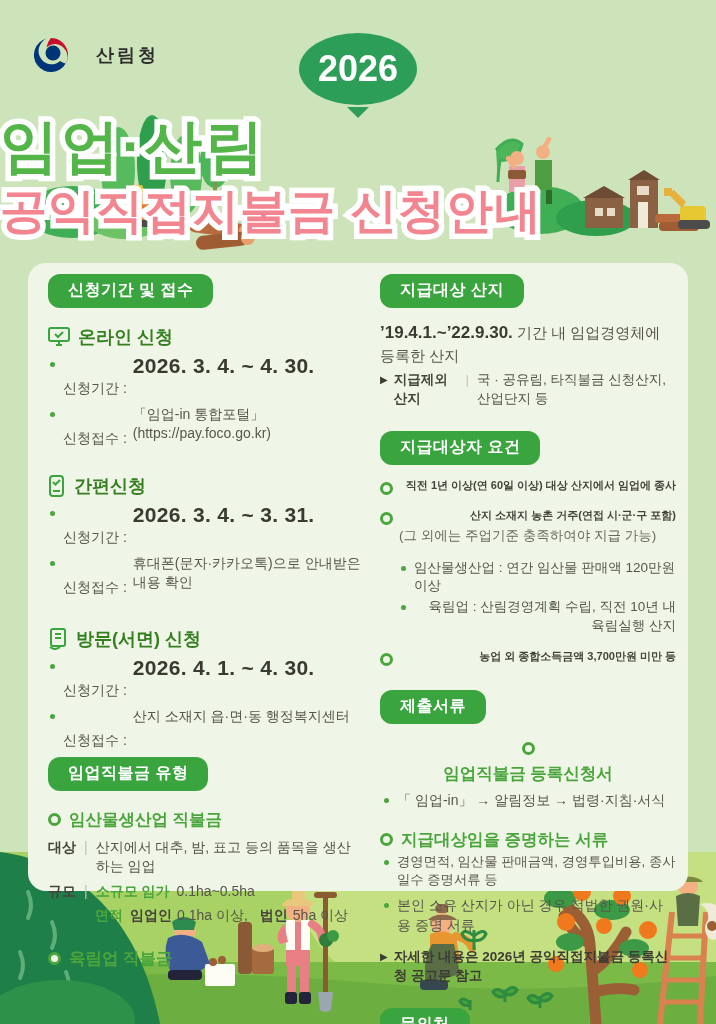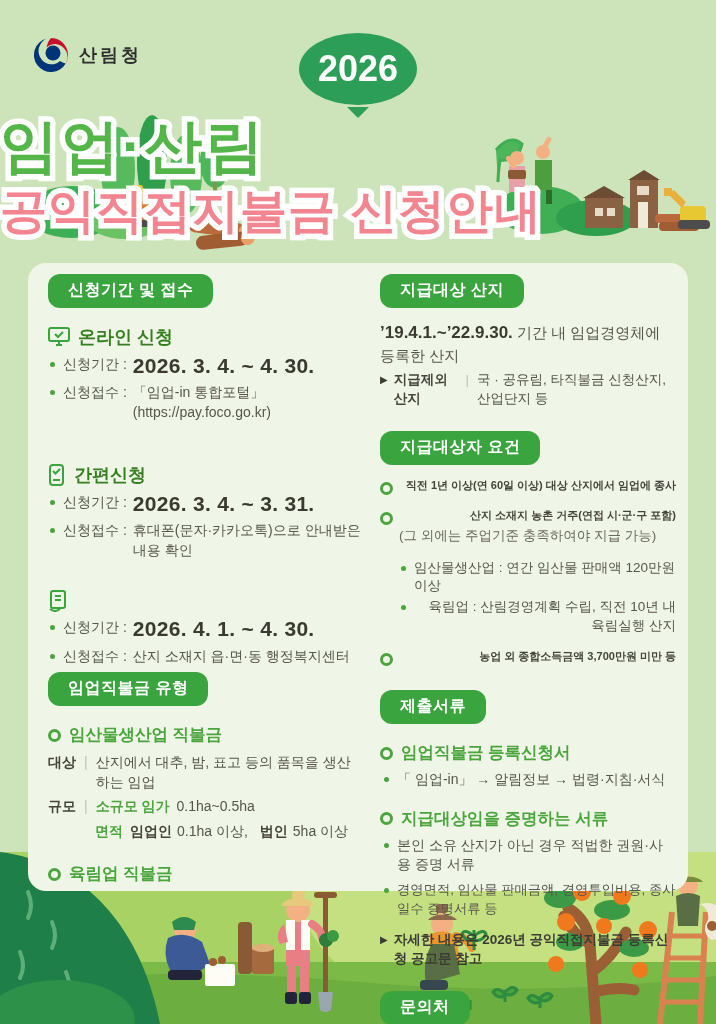--- a/index.html
+++ b/index.html
@@ -1,20 +1,20 @@
 <!DOCTYPE html>
 <html><head>
 <meta charset="utf-8">
 <style>
   html,body{margin:0;padding:0;}
   body{width:716px;height:1024px;overflow:hidden;font-family:"Liberation Sans","DejaVu Sans",sans-serif;}
   .poster{position:relative;width:716px;height:1024px;background:#cde4ba;overflow:hidden;}
 
   
-  .logo-wrap{position:absolute;left:32px;top:36px;display:flex;align-items:center;gap:9px;z-index:5;}
+  .logo-wrap{position:absolute;left:32px;top:36px;display:flex;align-items:center;gap:26px;z-index:5;}
   .logo-text{font-size:18px;font-weight:bold;color:#2e2e2e;letter-spacing:3px;}
   .year-bubble{position:absolute;left:299px;top:33px;width:118px;height:72px;background:#2d9e57;border-radius:50%;
     display:flex;align-items:center;justify-content:center;color:#fff;font-size:36px;font-weight:bold;z-index:6;}
   .year-bubble::after{content:"";position:absolute;left:50%;bottom:-13px;transform:translateX(-50%);
     border:11px solid transparent;border-top-color:#2d9e57;border-bottom:none;}
   .deco-top{position:absolute;left:0;top:110px;z-index:1;}
 
   .outline-title{position:absolute;left:0;width:716px;text-align:left;font-weight:bold;z-index:4;white-space:nowrap;}
   .outline-title .stroke{position:absolute;left:0;top:0;width:100%;-webkit-text-stroke:11px #ffffff;color:transparent;}
   .outline-title .fill{position:relative;}
@@ -28,21 +28,21 @@
   .col-right{left:352px;width:296px;}
 
   .pill{display:inline-block;background:#3aa43e;color:#fff;font-weight:bold;font-size:16px;
     padding:6px 20px 7px;border-radius:12px;letter-spacing:.5px;}
 
   .sec-head{display:flex;align-items:center;gap:8px;color:#367f20;font-weight:bold;font-size:18px;margin:17px 0 3px;}
   .sec-head svg{flex:none;}
 
   .b-row{display:flex;align-items:flex-start;margin:6px 0;font-size:14px;color:#57564c;line-height:1.4;}
   .b-dot{width:5px;height:5px;border-radius:50%;background:#4aa53c;margin:7px 8px 0 2px;flex:none;}
-  .b-label{white-space:nowrap;margin-right:6px;flex:none;}
+  .b-label{white-space:nowrap;margin-right:6px;flex:none;margin-top:24px;}
   .date{font-size:21px;font-weight:bold;color:#3a3a31;line-height:1.05;letter-spacing:.3px;}
   .mlines div{margin-bottom:4px;}
 
   .g-item-head{display:flex;align-items:center;gap:8px;color:#4aa53c;font-weight:bold;font-size:16.5px;margin:18px 0 7px;}
   .donut{width:7px;height:7px;border:3px solid #4aa53c;border-radius:50%;flex:none;background:#f0f6e7;}
   .spec-row{display:flex;font-size:14px;color:#55544a;margin:5px 0;line-height:1.4;}
   .spec-label{font-weight:bold;color:#45443b;flex:none;}
   .spec-div{color:#c2c2b4;margin:0 8px;flex:none;}
   .green-txt{color:#4aa53c;font-weight:bold;}
   .bold-txt{font-weight:bold;color:#45443b;}
@@ -246,21 +246,21 @@
         <span class="b-dot"></span>
         <span class="b-label">신청기간 :</span>
         <span class="date">2026. 3. 4. ~ 4. 30.</span>
       </div>
       <div class="b-row">
         <span class="b-dot"></span>
         <span class="b-label">신청접수 :</span>
         <span>「임업-in 통합포털」 (https://pay.foco.go.kr)</span>
       </div>
 
-      <div class="sec-head" style="margin-top:41px;">
+      <div class="sec-head" style="margin-top:26px;">
         <svg width="18" height="22" viewBox="0 0 18 22">
           <rect x="2" y="1" width="13" height="20" rx="3" fill="none" stroke="#3aa43e" stroke-width="2"></rect>
           <path d="M5 16 h7" stroke="#3aa43e" stroke-width="2"></path>
           <path d="M5 7 l2.5 2.5 L12 5" stroke="#3aa43e" stroke-width="2" fill="none"></path>
         </svg>
         <span>간편신청</span>
       </div>
       <div class="b-row">
         <span class="b-dot"></span>
         <span class="b-label">신청기간 :</span>
@@ -271,20 +271,21 @@
         <span class="b-label">신청접수 :</span>
         <span>휴대폰(문자·카카오톡)으로 안내받은 내용 확인</span>
       </div>
 
       <div class="sec-head" style="margin-top:30px;">
         <svg width="20" height="22" viewBox="0 0 20 22">
           <rect x="3" y="1" width="14" height="17" rx="2" fill="none" stroke="#3aa43e" stroke-width="2"></rect>
           <path d="M7 6 h6 M7 10 h6" stroke="#3aa43e" stroke-width="2"></path>
           <path d="M2 19 q5 4 10 0" stroke="#3aa43e" stroke-width="2" fill="none"></path>
         </svg>
+        <span>방문(서면) 신청</span>
       </div>
       <div class="b-row">
         <span class="b-dot"></span>
         <span class="b-label">신청기간 :</span>
         <span class="date">2026. 4. 1. ~ 4. 30.</span>
       </div>
       <div class="b-row">
         <span class="b-dot"></span>
         <span class="b-label">신청접수 :</span>
         <span>산지 소재지 읍·면·동 행정복지센터</span>
@@ -362,39 +363,39 @@
         <span>육림업 : 산림경영계획 수립, 직전 10년 내 육림실행 산지</span>
       </div>
       <div class="item-row">
         <span class="donut"></span>
         <span>농업 외 종합소득금액 3,700만원 미만 등</span>
       </div>
 
       <div style="margin-top:24px;">
         <span class="pill">제출서류</span>
       </div>
-      <div class="g-item-head" style="margin-bottom:2px;">
+      <div class="g-item-head" style="margin-bottom:2px;flex-direction:column;">
         <span class="donut"></span>
         <span>임업직불금 등록신청서</span>
       </div>
       <div class="b-row" style="margin-left:2px;">
         <span class="b-dot"></span>
         <span>「 임업-in」  →  알림정보  →  법령·지침·서식</span>
       </div>
       <div class="g-item-head" style="margin-top:18px;margin-bottom:2px;">
         <span class="donut"></span>
         <span>지급대상임을 증명하는 서류</span>
       </div>
+      <div class="b-row" style="margin-left:2px;margin-top:2px;font-size:13.3px;">
+        <span class="b-dot"></span>
+        <span>경영면적, 임산물 판매금액, 경영투입비용, 종사일수 증명서류 등</span>
+      </div>
       <div class="b-row" style="margin-left:2px;">
         <span class="b-dot"></span>
         <span>본인 소유 산지가 아닌 경우 적법한 권원·사용 증명 서류</span>
-      </div>
-      <div class="b-row" style="margin-left:2px;margin-top:2px;font-size:13.3px;">
-        <span class="b-dot"></span>
-        <span>경영면적, 임산물 판매금액, 경영투입비용, 종사일수 증명서류 등</span>
       </div>
       <div class="note-row" style="margin-top:13px;">
         <span class="tri">▶</span>
         <span>자세한 내용은 2026년 공익직접지불금 등록신청 공고문 참고</span>
       </div>
 
       <div style="margin-top:22px;">
         <span class="pill">문의처</span>
       </div>
       

